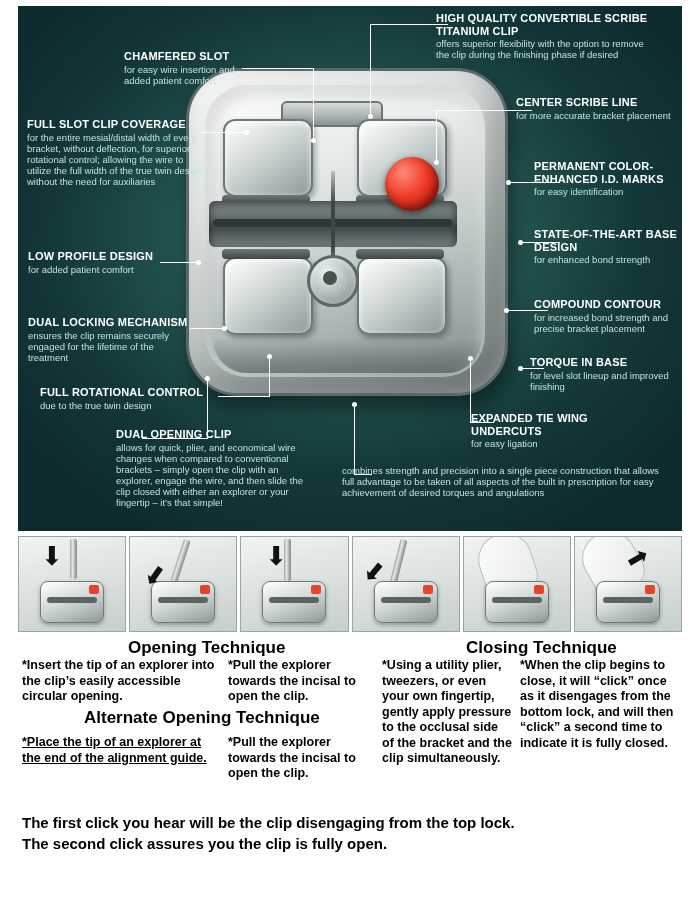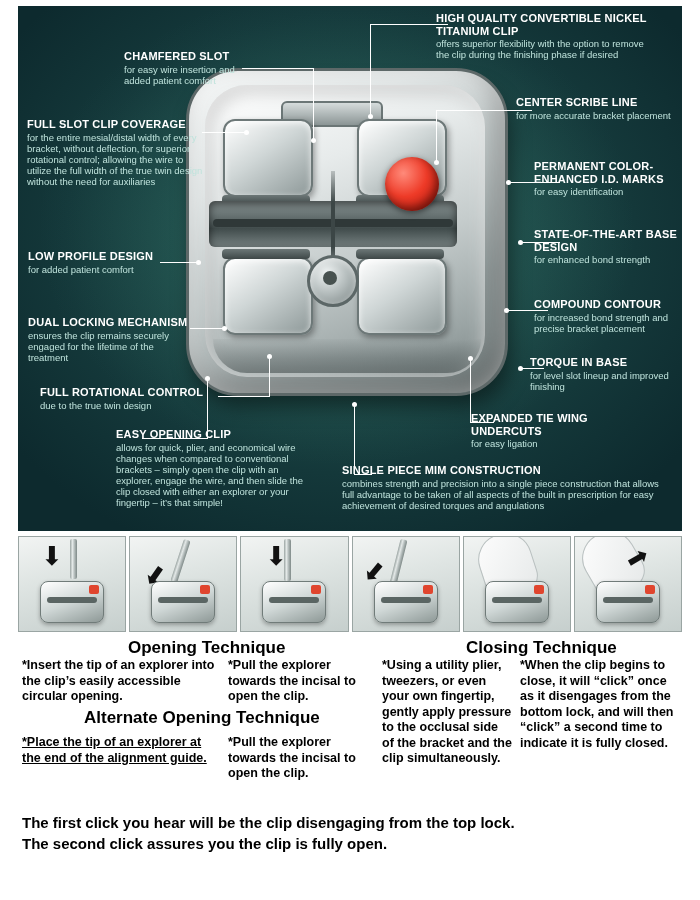--- a/index.html
+++ b/index.html
@@ -347,21 +347,21 @@
   <div class="lead" style="left:336px; top:468px; width:18px;"></div>
   <div class="lead" style="left:336px; top:398px; width:1px; height:70px;"></div>
   <div class="dot" style="left:334px; top:396px;"></div>
 
   <div class="callout left" style="left:106px; top:44px; width:120px;">
     <div class="ttl">CHAMFERED SLOT</div>
     <div class="sub">for easy wire insertion and added patient comfort</div>
   </div>
 
   <div class="callout right" style="left:418px; top:6px; width:214px;">
-    <div class="ttl">HIGH QUALITY CONVERTIBLE NICKEL TITANIUM CLIP</div>
+    <div class="ttl">HIGH QUALITY CONVERTIBLE SCRIBE TITANIUM CLIP</div>
     <div class="sub">offers superior flexibility with the option to remove the clip  during the finishing phase if desired</div>
   </div>
 
   <div class="callout right" style="left:498px; top:90px; width:160px;">
     <div class="ttl">CENTER SCRIBE LINE</div>
     <div class="sub">for more accurate bracket placement</div>
   </div>
 
   <div class="callout right" style="left:516px; top:154px; width:146px;">
     <div class="ttl">PERMANENT COLOR-ENHANCED I.D. MARKS</div>
@@ -402,26 +402,25 @@
     <div class="ttl">FULL ROTATIONAL CONTROL</div>
     <div class="sub">due to the true twin design</div>
   </div>
 
   <div class="callout right" style="left:453px; top:406px; width:132px;">
     <div class="ttl">EXPANDED TIE WING UNDERCUTS</div>
     <div class="sub">for easy ligation</div>
   </div>
 
   <div class="callout left" style="left:98px; top:422px; width:194px;">
-    <div class="ttl">EASY OPENING CLIP</div>
+    <div class="ttl">DUAL OPENING CLIP</div>
     <div class="sub">allows for quick, plier, and economical wire changes when compared to conventional brackets – simply open the clip with an explorer, engage the wire, and then slide the clip closed with either an explorer or your fingertip – it’s that simple!</div>
   </div>
 
   <div class="callout left" style="left:324px; top:458px; width:320px;">
-    <div class="ttl">SINGLE PIECE MIM CONSTRUCTION</div>
     <div class="sub">combines strength and precision into a single piece construction that allows full advantage to be taken of all aspects of the built in prescription for easy achievement of desired torques and angulations</div>
   </div>
 </div>
 
 <div class="strip">
 
   <div class="frame">
     <div class="tool" style="left:48%; top:2px; width:7px; height:40px;"></div>
     <div class="arrow-down" style="left:22px; top:6px;">⬇</div>
     <div class="mini-bracket">

